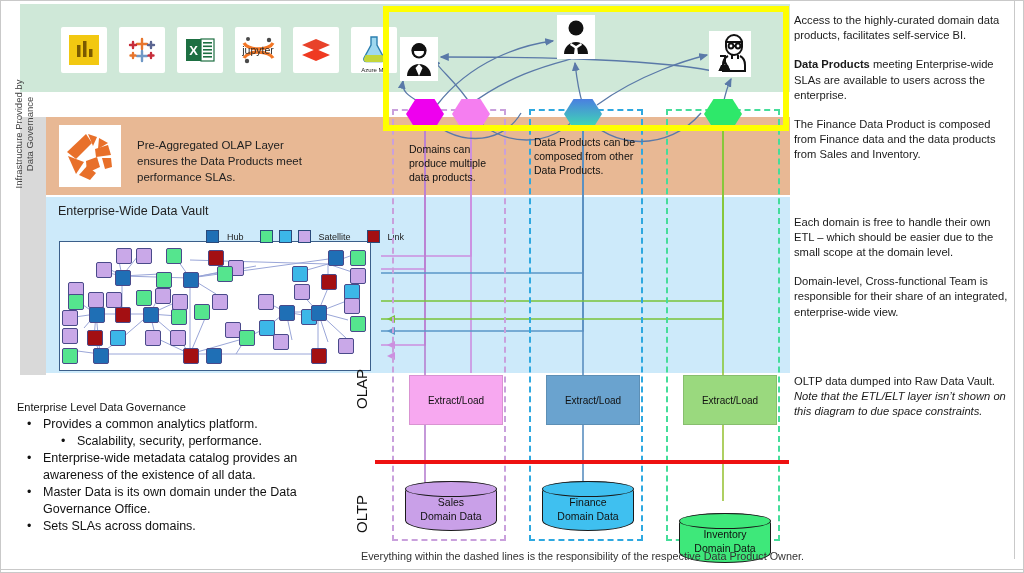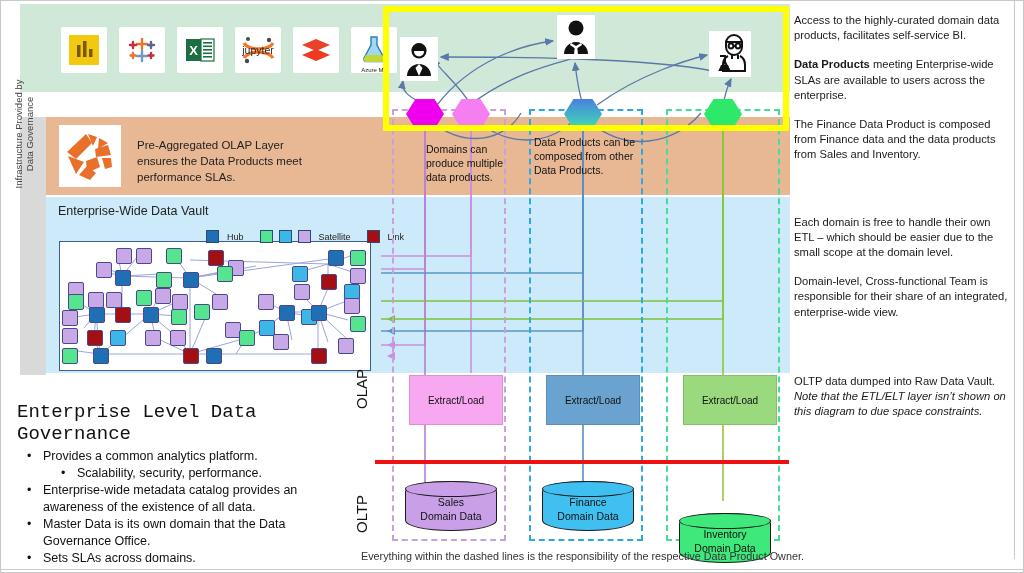--- a/index.html
+++ b/index.html
@@ -54,21 +54,21 @@
   
   .hex{position:absolute;width:38px;height:34px;z-index:8;}
 
   
   .domcol{position:absolute;top:108px;height:432px;border:2.5px dashed;box-sizing:border-box;z-index:5;}
   #col-sales{left:391px;width:114px;border-color:#c9a0dc;}
   #col-finance{left:528px;width:114px;border-color:#2ea8e0;}
   #col-inventory{left:665px;width:114px;border-color:#45dd9a;}
 
   .calloutbox{position:absolute;font-size:10.5px;line-height:14px;color:#111;z-index:7;}
-  #cb-domains{left:425px;top:141px;width:100px;}
+  #cb-domains{left:408px;top:141px;width:100px;}
   #cb-products{left:533px;top:134px;width:105px;}
   #lbl-olap{position:absolute;left:352px;top:408px;font-size:15px;color:#111;
       transform:rotate(-90deg);transform-origin:left top;z-index:6;white-space:nowrap;}
   #lbl-oltp{position:absolute;left:352px;top:532px;font-size:15px;color:#111;
       transform:rotate(-90deg);transform-origin:left top;z-index:6;white-space:nowrap;}
 
   #redline{position:absolute;left:374px;top:459px;width:414px;height:4px;background:#ee1111;z-index:7;}
 
   .etl{position:absolute;top:374px;width:92px;height:48px;display:flex;align-items:center;
        justify-content:center;font-size:10px;color:#111;border:1px solid rgba(0,0,0,.12);z-index:6;}
@@ -82,21 +82,21 @@
       border-radius:48px/8px;box-sizing:border-box;}
   .cyl .cyl-txt{position:absolute;left:0;right:0;top:14px;text-align:center;font-size:10.5px;line-height:14px;color:#111;}
   #cyl-sales{left:404px;}  #cyl-sales .cyl-body,#cyl-sales .cyl-top{background:#c9a0e8;}
   #cyl-finance{left:541px;} #cyl-finance .cyl-body,#cyl-finance .cyl-top{background:#3fc0f0;}
   #cyl-inventory{left:678px;margin-top:32px;} #cyl-inventory .cyl-body,#cyl-inventory .cyl-top{background:#3ee87a;}
   .cyl .cyl-top{z-index:2;}
   .cyl .cyl-txt{z-index:3;}
 
   
   #gov-block{position:absolute;left:16px;top:400px;width:340px;z-index:6;}
-  #gov-title{font-size:19px;color:#111;margin-bottom:3px;font-family:Liberation Mono, monospace;}
+  #gov-title{font-size:11px;color:#111;margin-bottom:3px;}
   .gb-li{font-size:12.5px;line-height:17px;color:#111;display:flex;margin-left:10px;}
   .gb-li .b{width:16px;flex:0 0 16px;}
   .gb-sub{margin-left:44px;}
 
   
   #right-col{position:absolute;left:793px;top:12px;width:218px;z-index:6;}
   .ann{font-size:11.2px;line-height:15.2px;color:#1a1a1a;}
   .ann b{font-weight:bold;}
   .ann.it{font-style:italic;}
 
@@ -437,21 +437,21 @@
     <div class="gb-li gb-sub">
         <span class="b">•</span>
         <span>Scalability, security, performance.</span>
       </div>
     <div class="gb-li">
         <span class="b">•</span>
         <span>Enterprise-wide metadata catalog provides an awareness of the existence of all data.</span>
       </div>
     <div class="gb-li">
         <span class="b">•</span>
-        <span>Master Data is its own domain that the Data Governance Office.</span>
+        <span>Master Data is its own domain under the Data Governance Office.</span>
       </div>
     <div class="gb-li">
         <span class="b">•</span>
         <span>Sets SLAs across domains.</span>
       </div>
   </div>
 
   <div id="right-col">
     <div class="ann" style="margin-bottom:14px">Access to the highly-curated domain data products, facilitates self-service BI.</div>
     <div class="ann" style="margin-bottom:14px"><b>Data Products</b><span> meeting Enterprise-wide SLAs are available to users across the enterprise.</span></div>

